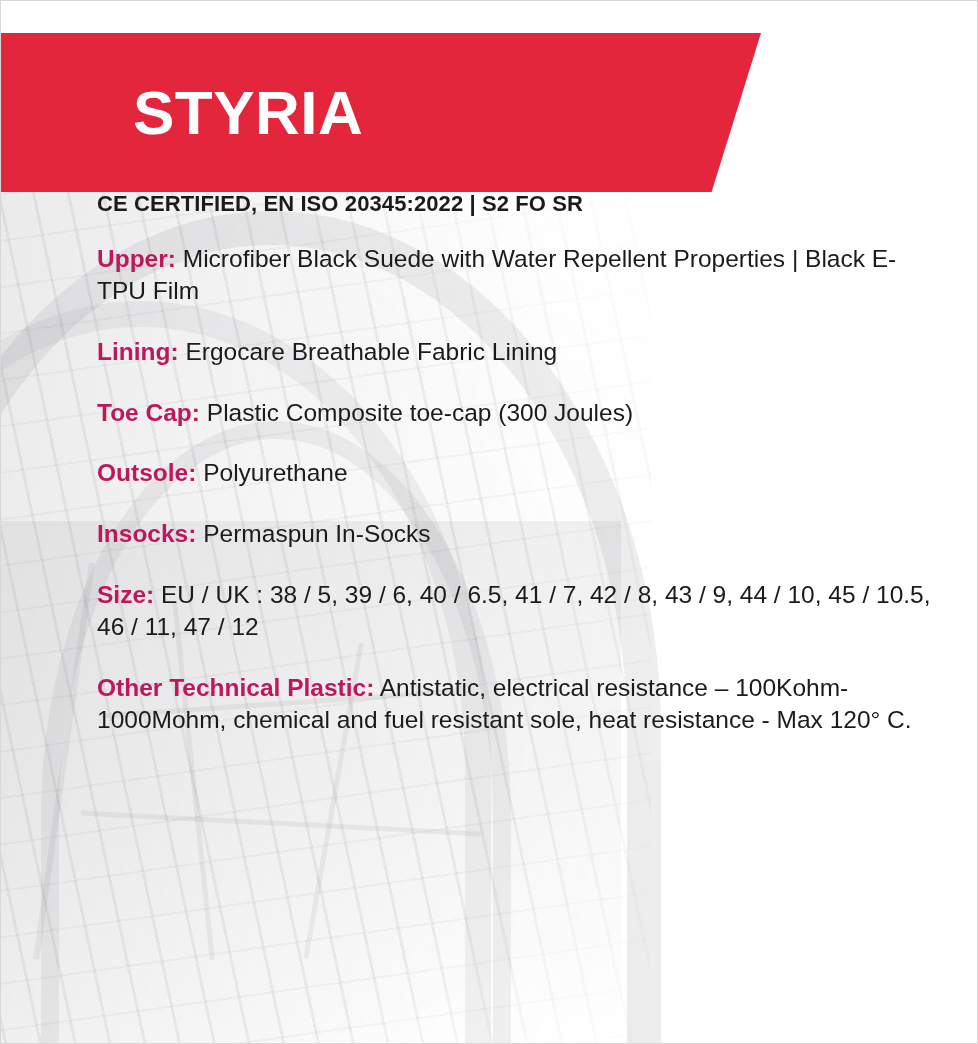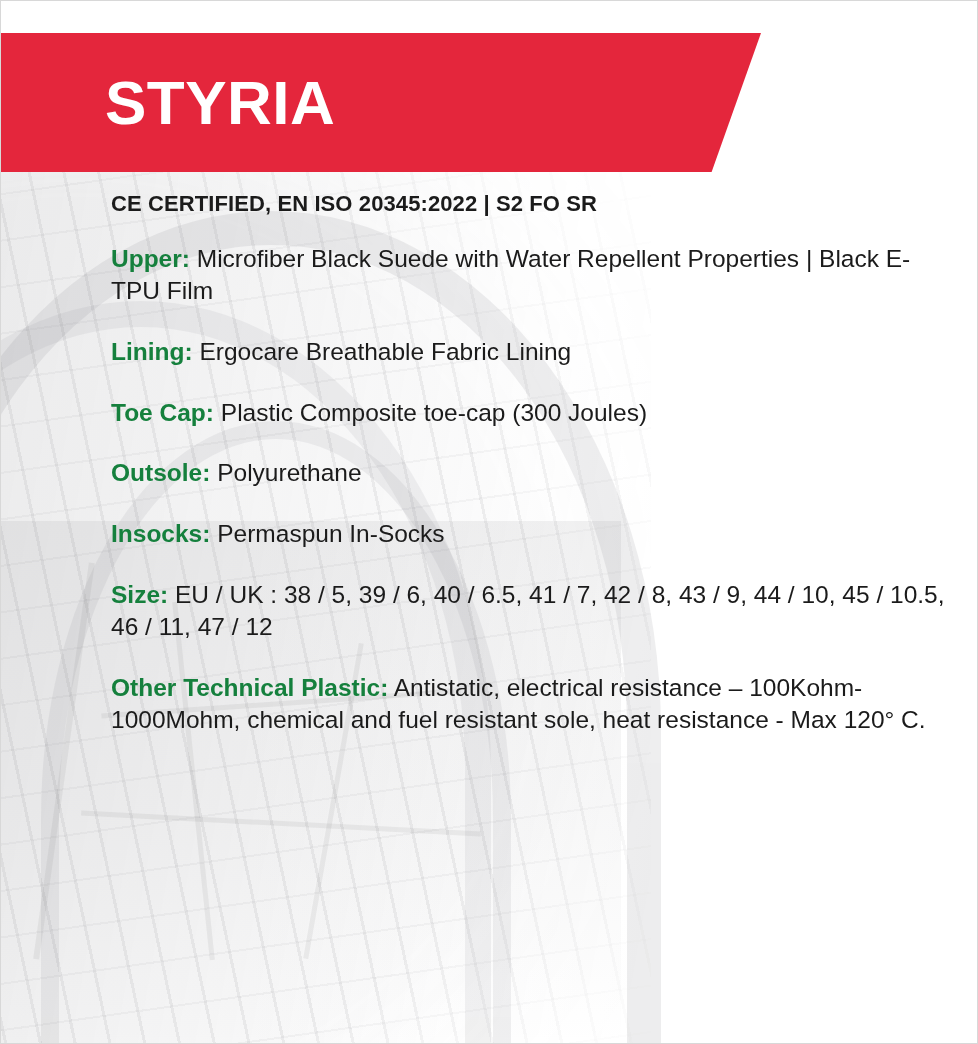--- a/index.html
+++ b/index.html
@@ -80,60 +80,61 @@
   .bg-strut.s3 { left: 330px; top: 640px; width: 5px;  height: 320px; transform: rotate(10deg); }
   .bg-strut.s4 { left: 100px; top: 700px; width: 360px; height: 5px; transform: rotate(-4deg); }
   .bg-strut.s5 { left: 80px;  top: 820px; width: 400px; height: 5px; transform: rotate(3deg); }
 
   
   .banner {
     position: absolute;
     left: 0;
     top: 32px;
     width: 760px;
-    height: 139px;
+    height: 159px;
     background: #e4263c;
     display: flex;
     align-items: center;
     -webkit-clip-path: polygon(0 0, 100% 0, 93.5% 100%, 0 100%);
             clip-path: polygon(0 0, 100% 0, 93.5% 100%, 0 100%);
+            padding-left: 28px;
   }
   .banner-title {
     margin-left: 104px;
     color: #ffffff;
     font-size: 62px;
     font-weight: 700;
     letter-spacing: 0.5px;
     line-height: 1;
   }
 
   
   .content {
     position: absolute;
-    left: 110px;
+    left: 96px;
     top: 190px;
     width: 860px;
   }
   .cert {
     font-size: 22px;
     font-weight: 700;
     color: #1b1b1b;
     letter-spacing: 0.1px;
     margin: 0 0 26px 0;
   }
   .spec {
     font-size: 24.5px;
     line-height: 1.3;
     color: #1b1b1b;
     margin: 0 0 29px 0;
     max-width: 848px;
   }
   .spec:last-child { margin-bottom: 0; }
   .spec .label {
-    color: #15803d;
+    color: #be185d;
     font-weight: 700;
   }
   .spec .value {
     color: #1b1b1b;
     font-weight: 400;
   }
 </style>
 </head>
 <body>
 

